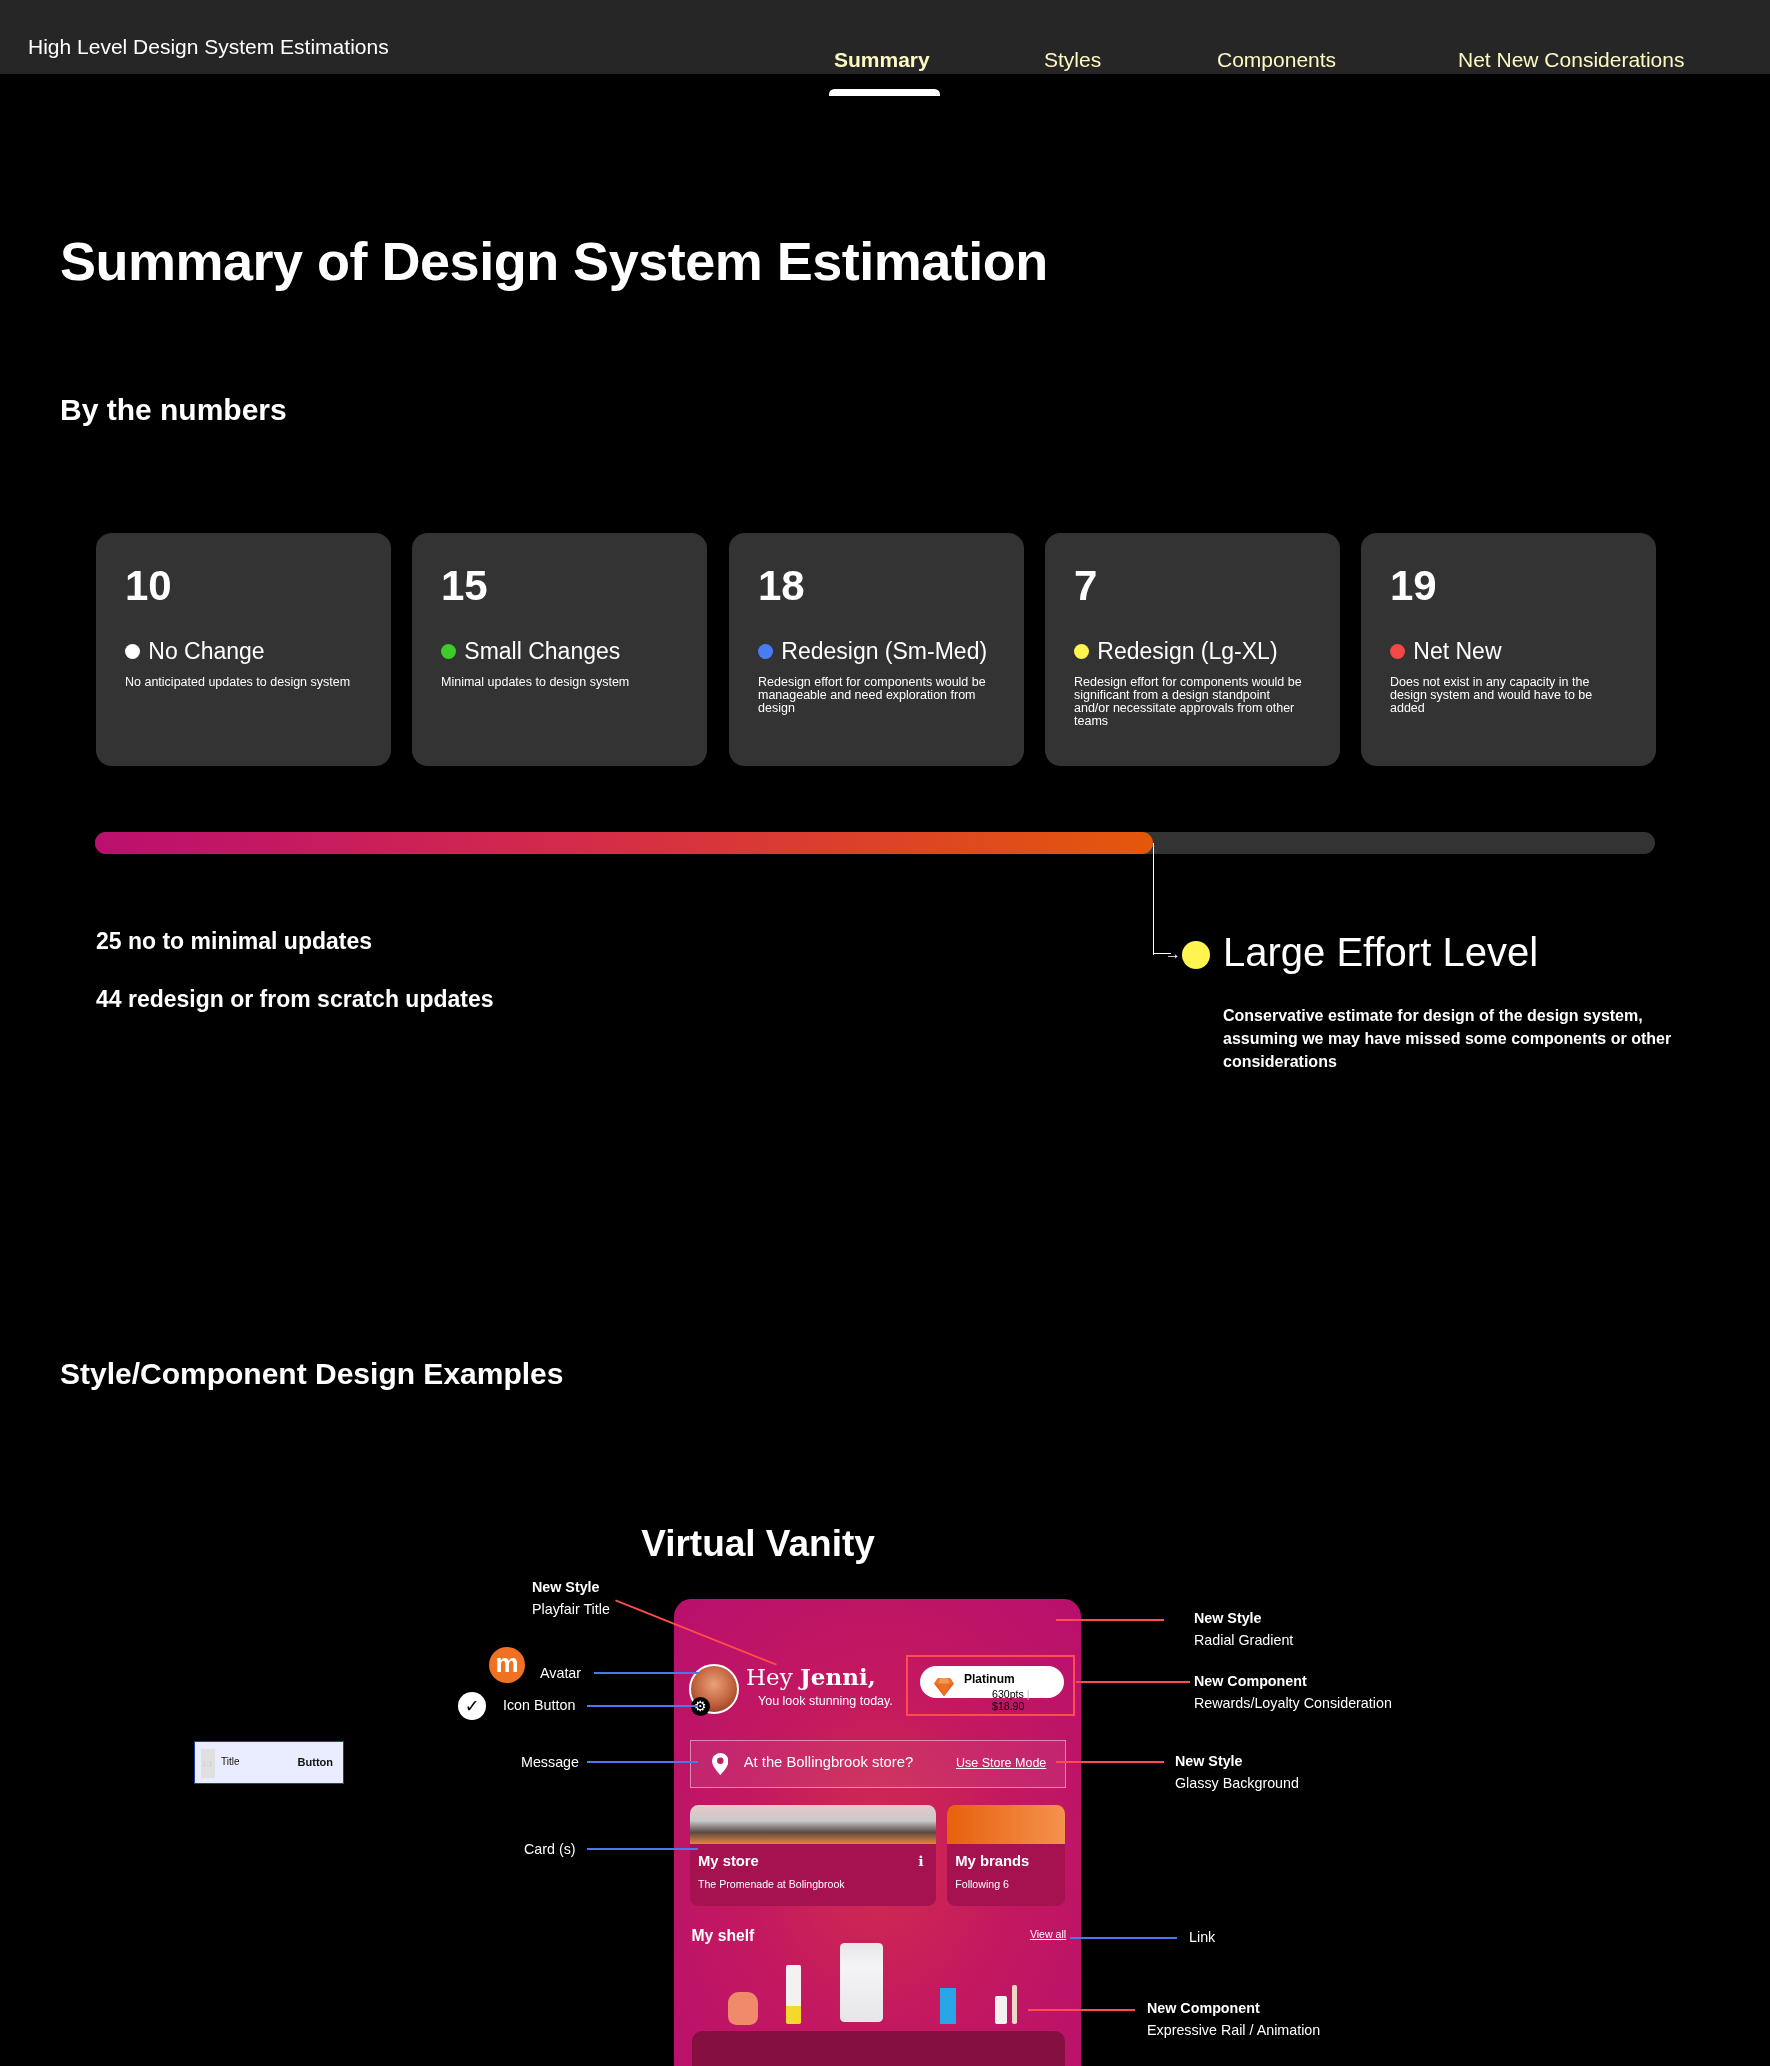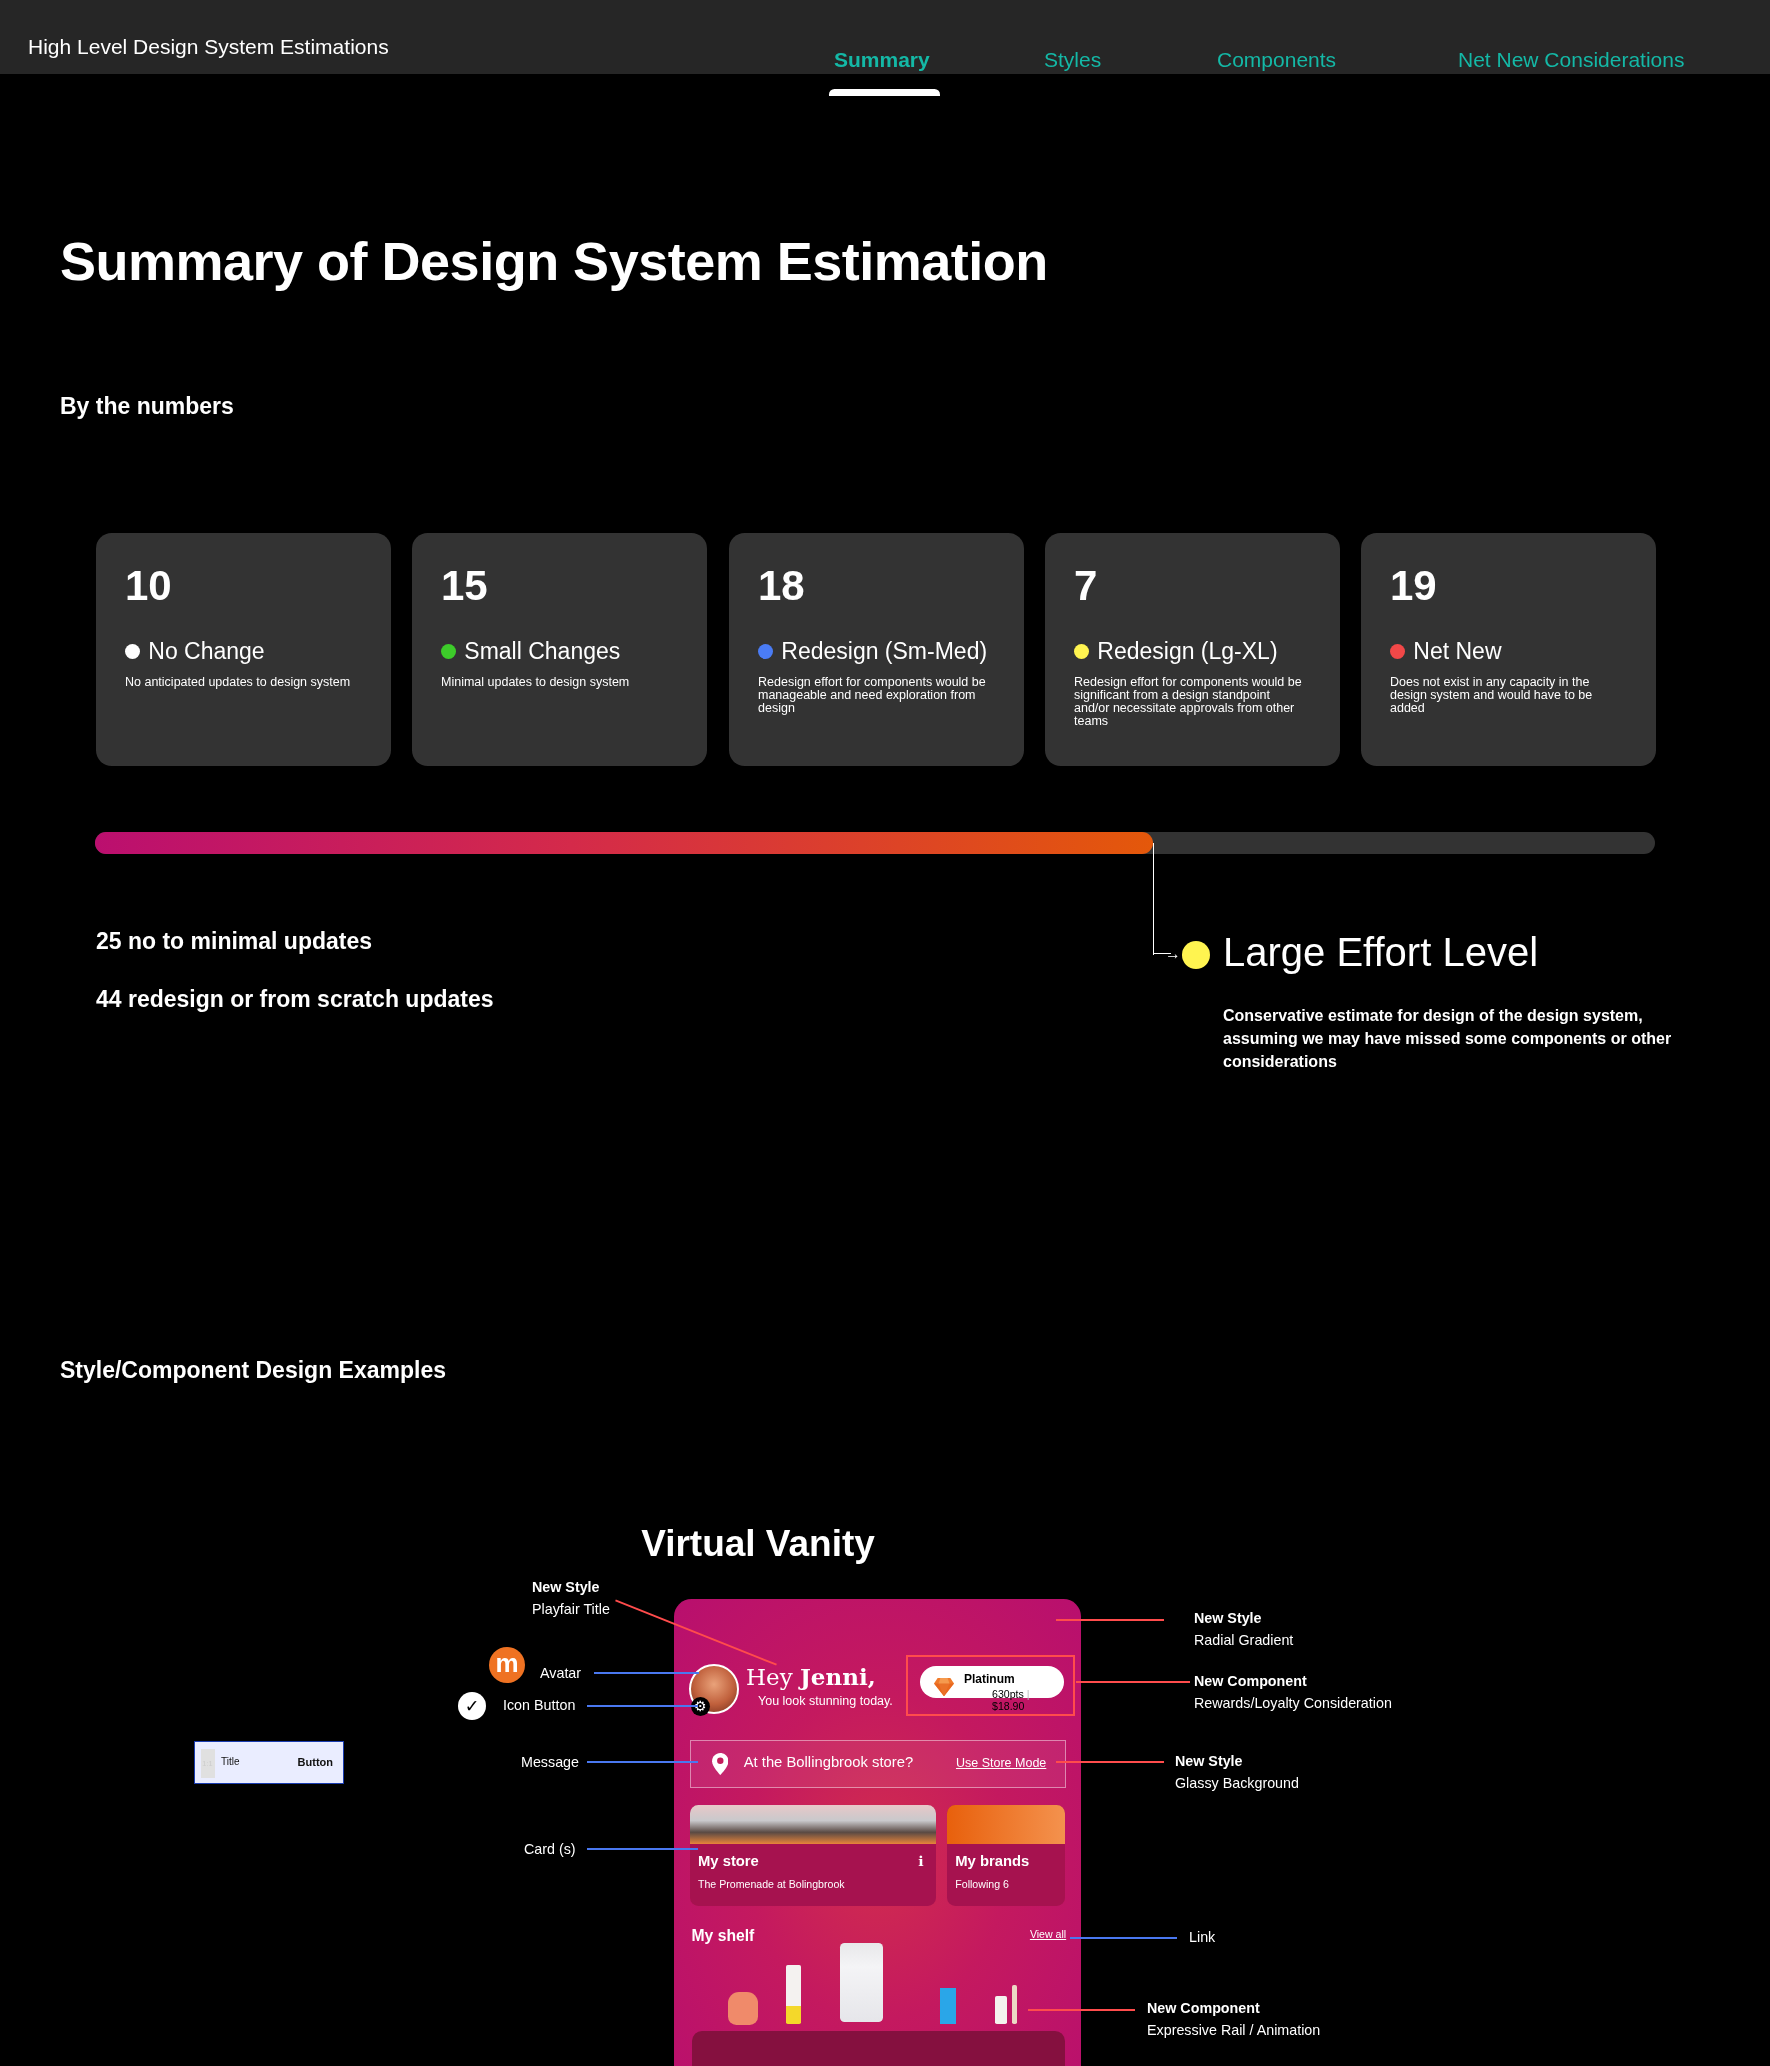--- a/index.html
+++ b/index.html
@@ -2,26 +2,26 @@
 <html style="font-size:7.4px"><head>
 <meta charset="utf-8">
 <style>
   * { box-sizing: border-box; margin: 0; padding: 0; }
   html, body { width: 1771px; height: 2066px; background: #000; overflow: hidden; }
   body { font-family: "Liberation Sans", "DejaVu Sans", sans-serif; color: #fff; position: relative; }
 
   
   .topbar { position: absolute; left: 0; top: 0; width: 1771px; height: 74px; background: #262626; }
   .app-title { position: absolute; left: 28px; top: 35px; font-size: 21px; color: #fff; }
-  .nav-tab { position: absolute; top: 48px; font-size: 21px; color: #14b8a6; cursor: pointer; }
+  .nav-tab { position: absolute; top: 48px; font-size: 21px; color: #fef9c3; cursor: pointer; }
   .nav-tab.active { font-weight: bold; }
   .nav-underline { position: absolute; left: 829px; top: 89px; width: 111px; height: 7px; background: #fff; border-radius: 5.5px 5.5px 0 0; }
 
   .h1 { position: absolute; left: 60px; top: 230px; font-size: 54px; font-weight: bold; letter-spacing: -0.5px; }
-  .h2 { position: absolute; font-size: 23px; font-weight: bold; }
+  .h2 { position: absolute; font-size: 30px; font-weight: bold; }
 
   
   .card { position: absolute; top: 533px; width: 295px; height: 233px; background: #333; border-radius: 15.7px; padding: 0 29px; }
   .card .num { position: absolute; left: 29px; top: 29px; font-size: 42px; font-weight: bold; }
   .card .label-row { position: absolute; left: 29px; top: 105px; display: flex; align-items: center; font-size: 23px; white-space: nowrap; }
   .card .dot { width: 15px; height: 15px; border-radius: 50%; margin-right: 8.3px; display: inline-block; }
   .card .desc { position: absolute; left: 29px; top: 143px; width: 231px; font-size: 12.5px; line-height: 1.05; }
 
   
   .track { position: absolute; left: 95px; top: 832px; width: 1560px; height: 22px; background: #333; border-radius: 11px; }

